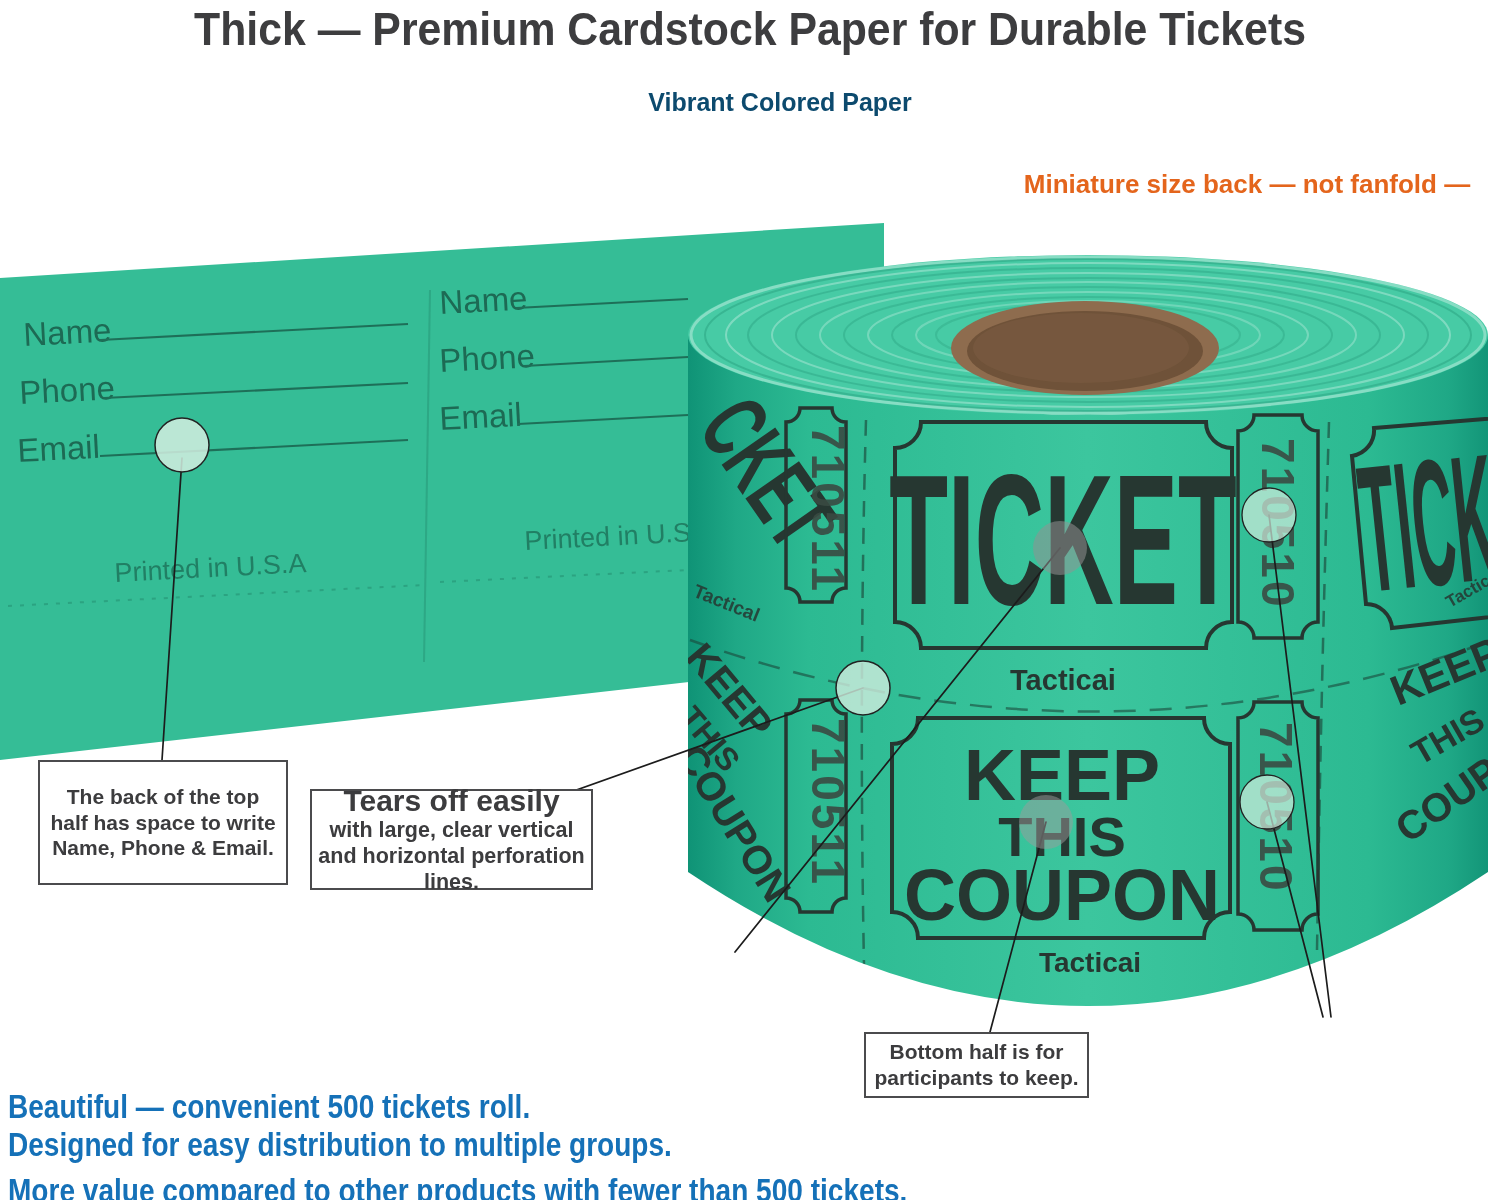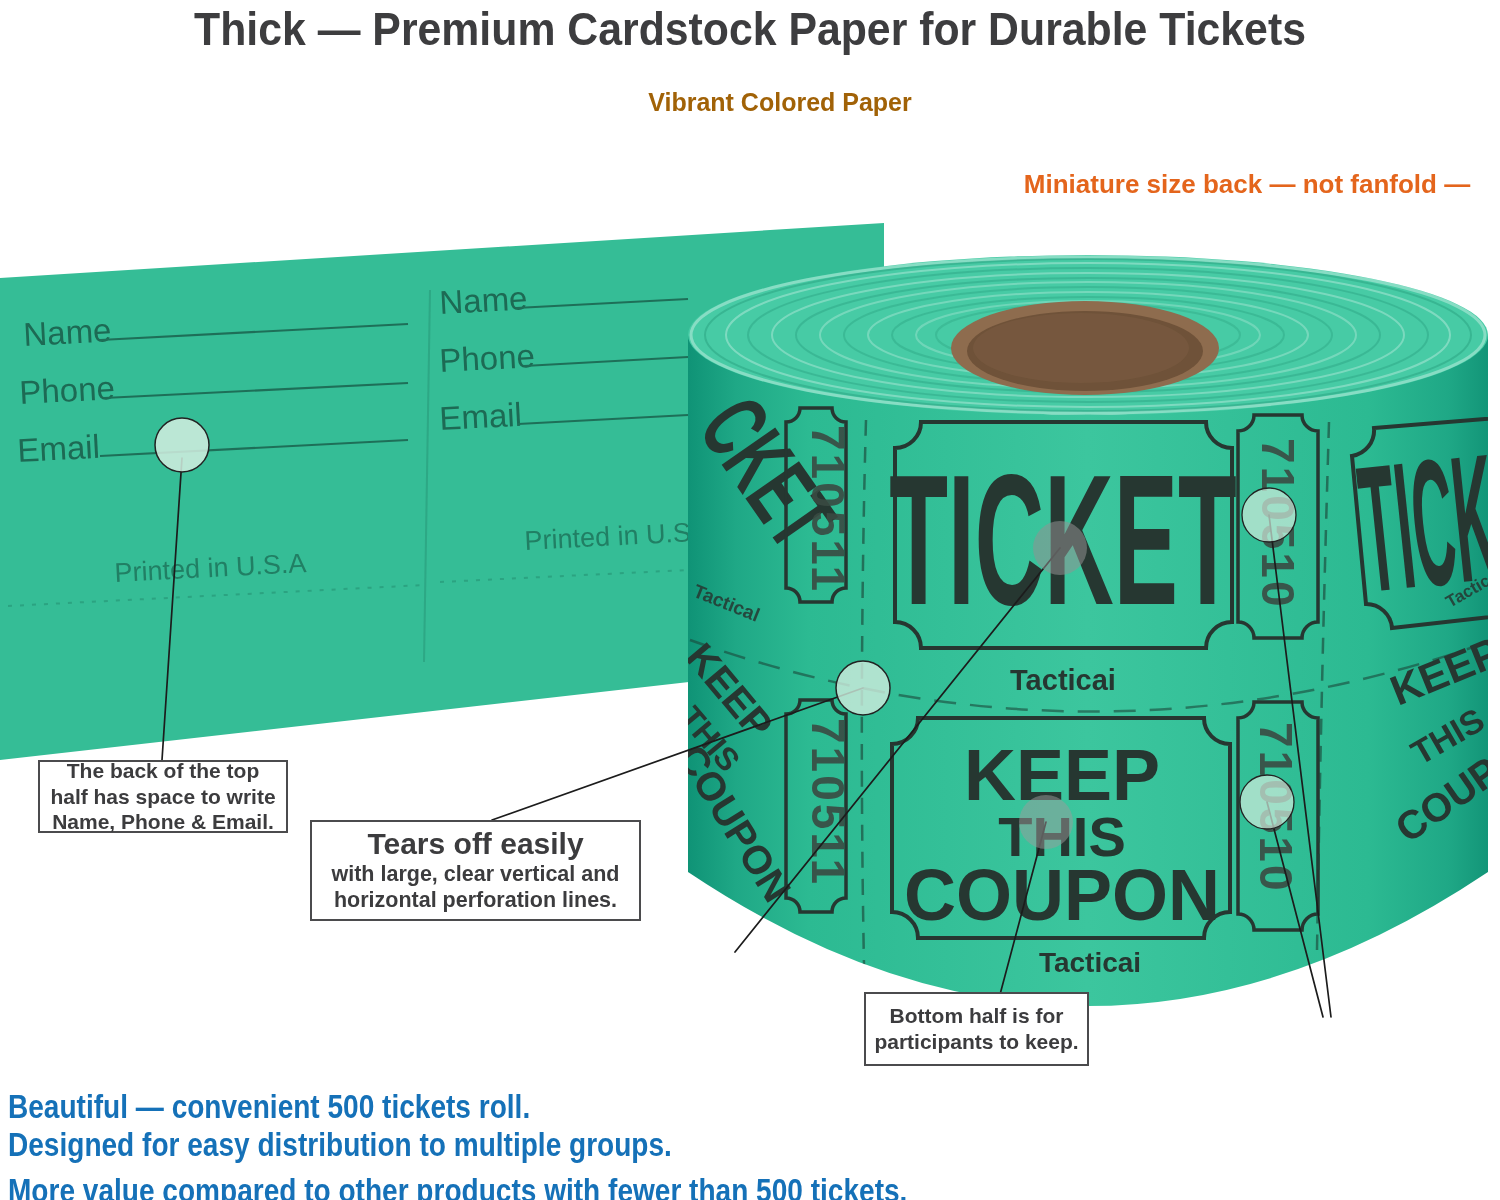--- a/index.html
+++ b/index.html
@@ -3,32 +3,32 @@
 <meta charset="utf-8">
 <style>
   html,body{margin:0;padding:0;background:#ffffff;}
   #canvas{position:relative;width:1500px;height:1200px;overflow:hidden;background:#ffffff;
           font-family:"Liberation Sans", sans-serif;}
   #scene{position:absolute;left:0;top:0;}
   .abs{position:absolute;}
   .title{left:0;top:2px;width:1500px;text-align:center;font-size:46px;font-weight:bold;
          color:#3D3D3F;transform:scaleX(0.93);transform-origin:center top;letter-spacing:0px;}
   .subtitle{left:60px;top:86px;width:1440px;text-align:center;font-size:25px;font-weight:bold;
-            color:#a16207;line-height:1.3;}
+            color:#0c4a6e;line-height:1.3;}
   .orange-note{left:1000px;top:168px;width:494px;text-align:center;font-size:26px;font-weight:bold;
                color:#E4651C;line-height:1.25;}
   .callout{background:#ffffff;border:2px solid #4B4B4D;color:#3C3C3E;font-weight:bold;
            text-align:center;display:flex;flex-direction:column;justify-content:center;
            box-sizing:border-box;padding:4px 6px;}
-  .co-back{left:38px;top:760px;width:250px;height:73px;font-size:21px;line-height:1.22;}
-  .co-tears{left:310px;top:820px;width:331px;height:101px;}
+  .co-back{left:38px;top:760px;width:250px;height:125px;font-size:21px;line-height:1.22;}
+  .co-tears{left:310px;top:789px;width:283px;height:101px;}
   .co-tears .big{font-size:30px;line-height:1.15;}
   .co-tears .small{font-size:21.5px;line-height:1.2;}
   .co-tophalf{left:512px;top:952px;width:306px;height:130px;font-size:21px;line-height:1.24;}
-  .co-bottomhalf{left:864px;top:992px;width:225px;height:74px;font-size:21px;line-height:1.25;}
+  .co-bottomhalf{left:864px;top:1032px;width:225px;height:66px;font-size:21px;line-height:1.25;}
   .co-count{left:1137px;top:1017px;width:360px;height:182px;}
   .co-count .big{font-size:43px;line-height:1.08;}
   .co-count .small{font-size:22.5px;line-height:1.22;}
   .footer-line{left:8px;font-size:33px;font-weight:bold;color:#1571B8;transform:scaleX(0.85);
                transform-origin:left top;white-space:nowrap;}
   .f1{top:1088px;} .f2{top:1126px;} .f3{top:1172px;}
   svg text{font-family:"Liberation Sans", sans-serif;}
   .ticket-ink{fill:#263731;}
 </style>
 </head>

